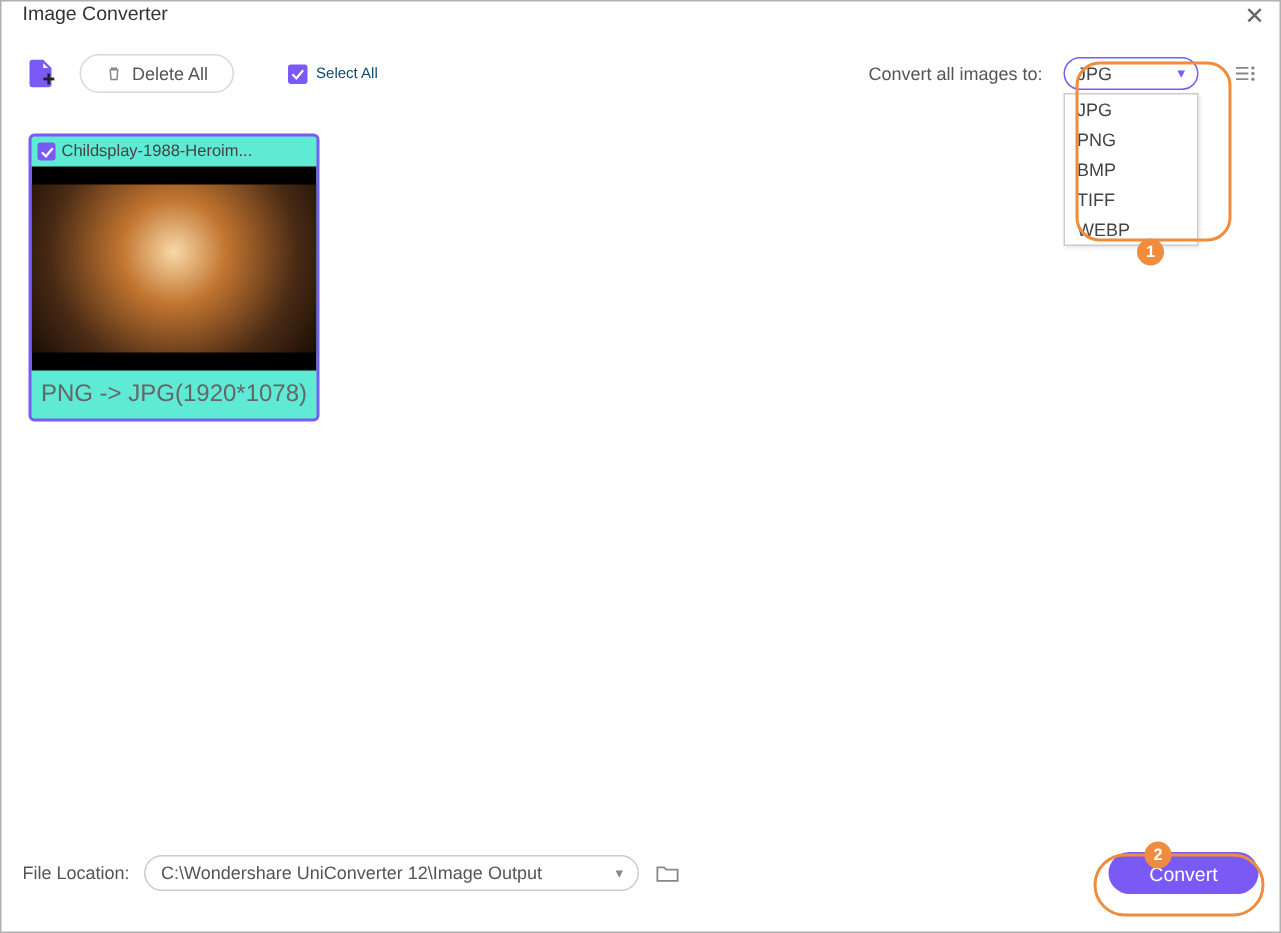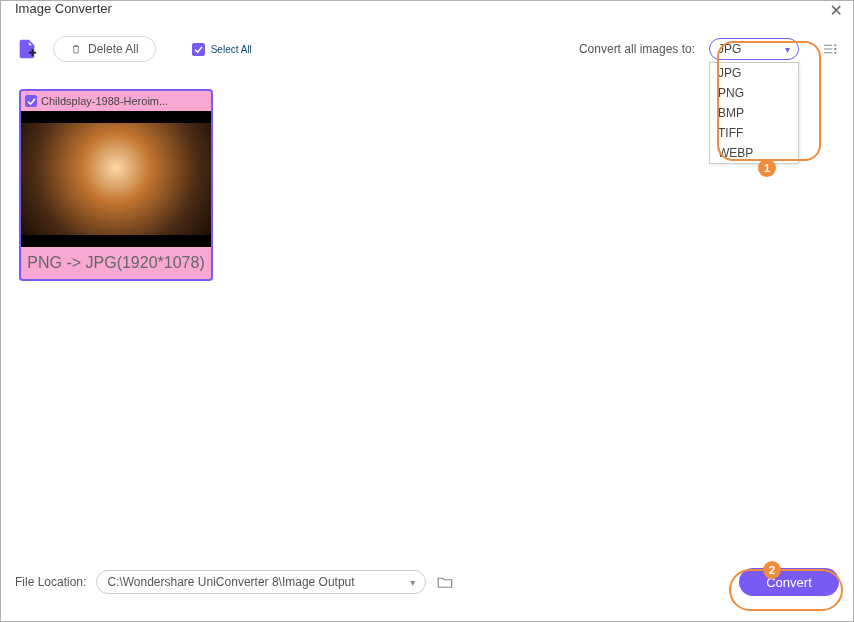--- a/index.html
+++ b/index.html
@@ -25,21 +25,21 @@
     .dropdown-item { padding: 3px 8px; font-size:12px; color:#444; cursor:pointer;}
     
     .callout { position:absolute; border:2px solid #f08c3c; border-radius: 16px; pointer-events:none;}
     .callout1 { top: 40px; left: 716px; width: 104px; height: 120px;}
     .badge { position:absolute; width:18px; height:18px; border-radius:50%; background:#f08c3c; color:#fff; font-size:11px; display:flex; align-items:center; justify-content:center; font-weight:bold;}
     .badge1 { top: 158px; left: 757px;}
     
     .gear { width:18px; height:18px; display:flex; align-items:center; justify-content:center; color:#888; cursor:pointer; margin-left: 8px;}
     
     .thumbs { padding: 20px 18px; display:flex; gap:12px; flex-wrap:wrap; align-content:flex-start;}
-    .thumb { width: 194px; height: 192px; border: 2px solid #7a5af5; border-radius: 4px; overflow:hidden; display:flex; flex-direction:column; background:#f9a8d4;}
+    .thumb { width: 194px; height: 192px; border: 2px solid #7a5af5; border-radius: 4px; overflow:hidden; display:flex; flex-direction:column; background:#5eead4;}
     .thumb-head { height: 20px; display:flex; align-items:center; gap:4px; padding: 0 4px; font-size:11px; color:#444;}
     .thumb-head .chk { width:12px; height:12px; }
     .thumb-name { white-space:nowrap; overflow:hidden; text-overflow:ellipsis;}
     .thumb-img { flex:1; background:#000; position:relative; overflow:hidden;}
     .imglb { position:absolute; top:12px; bottom:12px; left:0; right:0; background: radial-gradient(circle at 50% 40%, #f9d9a8 0%, #c27530 30%, #4a2b15 70%, #1a0d05 100%);}
     .thumb-foot { height: 32px; display:flex; align-items:center; justify-content:center; font-size:16px; color:#666; }
     
     .footer { position:absolute; bottom:12px; left:0; right:0; height:54px; display:flex; align-items:center; padding: 0 14px; gap:10px;}
     .footerlabel { font-size:12px; color:#555;}
     .pathsel { flex: 0 0 330px; height:24px; border:1px solid #ccc; border-radius:13px; display:flex; align-items:center; padding:0 10px; font-size:12px; color:#555; cursor:pointer;}
@@ -123,21 +123,21 @@
     <div class="thumb-img">
         <div class="imglb"></div>
       </div>
     <div class="thumb-foot">PNG -&gt; JPG(1920*1078)</div>
     </div>
   </div>
 
 <div class="footer">
   <span class="footerlabel">File Location:</span>
   <div class="pathsel">
-    <span>C:\Wondershare UniConverter 8\Image Output</span>
+    <span>C:\Wondershare UniConverter 12\Image Output</span>
     <span class="chev2">▾</span>
   </div>
   <span class="folder">
     <svg viewBox="0 0 24 24" width="18" height="18">
         <path fill="none" stroke="#888" stroke-width="1.6" d="M3 7h6l2 2h10v10H3z"></path>
       </svg>
   </span>
   <button class="convert-btn">Convert</button>
 </div>
 

